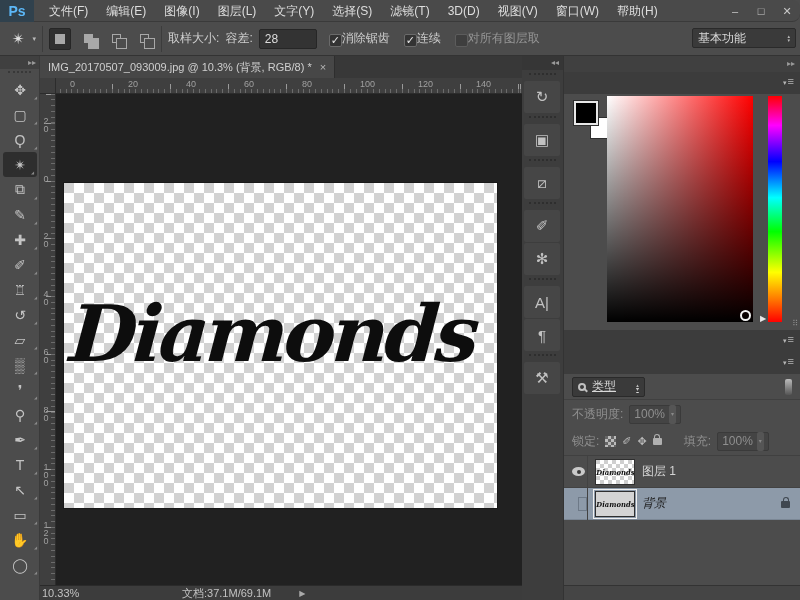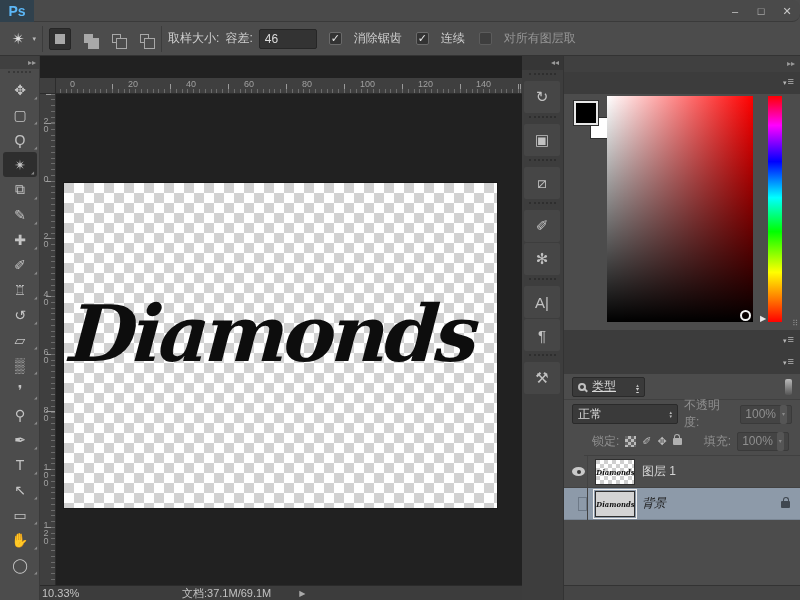--- a/index.html
+++ b/index.html
@@ -30,21 +30,21 @@
   .sq2 { width:9px; height:9px; border:1px solid #a8a8a8; position:relative; }
   .sq2::after { content:""; position:absolute; left:3px; top:3px; width:9px; height:9px;
     border:1px solid #a8a8a8; background:#4c4c4c; }
   .modebtn.filled2 .sq2 { background:#a8a8a8; } .modebtn.filled2 .sq2::after { background:#a8a8a8; }
   .optlabel { color:#cfcfcf; white-space:nowrap; }
   .selectbox { background:#3a3a3a; border:1px solid #2a2a2a; border-radius:2px; height:20px;
     display:flex; align-items:center; padding:0 5px; gap:6px; color:#d9d9d9; }
   .spinner { display:flex; flex-direction:column; font-size:5px; line-height:4px; color:#bbb; margin-left:auto; }
   .inputbox { background:#333; border:1px solid #262626; border-radius:2px; width:58px; height:20px;
     line-height:18px; padding:0 5px; color:#ddd; }
-  .cbwrap { display:flex; align-items:center; gap:12px; white-space:nowrap; }
+  .cbwrap { display:flex; align-items:flex-end; gap:0; white-space:nowrap; }
   .cb { width:13px; height:13px; background:#333; border:1px solid #6a6a6a; border-radius:2px;
     font-size:11px; line-height:11px; text-align:center; color:#e6e6e6; }
   .cb.checked::after { content:"✓"; }
   .cbwrap.disabled { opacity:.55; }
   #workspace { position:absolute; right:4px; top:6px; width:104px; }
 
   
   #toolbar { position:absolute; left:0; top:56px; width:40px; height:544px; background:#4c4c4c;
     border-right:1px solid #3a3a3a; }
   #toolbar .panelhead { height:13px; background:#404040; color:#9a9a9a; font-size:8px;
@@ -133,21 +133,21 @@
   .mag::after { content:""; position:absolute; width:5px; height:2px; background:#c0c0c0;
     transform:rotate(45deg); right:-4px; bottom:-2px; }
   .filtericon { width:18px; text-align:center; color:#c6c6c6; font-size:12px; }
   #filtertoggle { margin-left:auto; width:10px; height:16px; background:linear-gradient(#bbb,#555); border-radius:2px; }
   #blendrow { height:28px; }
   #blendselect { width:108px; }
   .dimval { color:#8f8f8f; }
   .valbox { background:#444; border:1px solid #3a3a3a; border-radius:2px; height:19px; line-height:17px;
     padding:0 4px; color:#8f8f8f; display:flex; align-items:center; gap:4px; }
   .valcaret { font-size:6px; color:#888; background:#555; padding:1px 2px; border-radius:2px; }
-  #lockrow { height:28px; border-bottom:1px solid #404040;margin-left:20px; }
+  #lockrow { height:28px; border-bottom:1px solid #404040; }
   .lockic { color:#b8b8b8; font-size:11px; }
   .checker8 { width:11px; height:11px;
     background:conic-gradient(#bbb 90deg,#666 90deg 180deg,#bbb 180deg 270deg,#666 270deg);
     background-size:6px 6px; }
   .lockicon { width:9px; height:7px; background:#b0b0b0; border-radius:1px; position:relative; display:inline-block; }
   .lockicon::before { content:""; position:absolute; left:1.5px; top:-4px; width:4px; height:4px;
     border:1.5px solid #b0b0b0; border-bottom:none; border-radius:3px 3px 0 0; }
 
   .layerrow { height:32px; display:flex; align-items:center; gap:7px; padding:0 0 0 6px;
     border-bottom:1px solid #424242; }
@@ -176,20 +176,34 @@
 
   #layerbottom { position:absolute; left:0; top:211px; width:236px; height:15px; background:#454545;
     border-top:1px solid #333; display:flex; gap:14px; padding:6px 0 0 38px; }
   .botic { color:#bdbdbd; font-size:12px; line-height:12px; font-style:italic; }
 </style>
 </head>
 <body>
 
 <div id="titlebar">
   <div id="pslogo">Ps</div>
+  <div id="menus">
+
+  <span class="menuitem">文件(F)</span>
+      <span class="menuitem">编辑(E)</span>
+      <span class="menuitem">图像(I)</span>
+      <span class="menuitem">图层(L)</span>
+      <span class="menuitem">文字(Y)</span>
+      <span class="menuitem">选择(S)</span>
+      <span class="menuitem">滤镜(T)</span>
+      <span class="menuitem">3D(D)</span>
+      <span class="menuitem">视图(V)</span>
+      <span class="menuitem">窗口(W)</span>
+      <span class="menuitem">帮助(H)</span>
+    </div>
   <div id="wincontrols">
     <span class="winbtn">–</span>
     <span class="winbtn">□</span>
     <span class="winbtn">✕</span>
   </div>
 </div>
 
 <div id="optionsbar">
   <span id="optwand">✴</span>
   <span class="dropcaret">▾</span>
@@ -202,36 +216,43 @@
     </span>
   <span class="modebtn">
       <span class="sq2"></span>
     </span>
   <span class="modebtn">
       <span class="sq2"></span>
     </span>
   <span class="vsep"></span>
   <span class="optlabel">取样大小:</span>
   <span class="optlabel">容差:</span>
-  <span class="inputbox">46</span>
+  <span class="inputbox">28</span>
   <div id="optchecks" style="display:flex;gap:14px;margin-left:6px">
 
   <span class="cbwrap checked">
         <span class="cb checked"></span>
         <span class="optlabel">消除锯齿</span>
       </span>
       <span class="cbwrap checked">
         <span class="cb checked"></span>
         <span class="optlabel">连续</span>
       </span>
       <span class="cbwrap disabled">
         <span class="cb"></span>
         <span class="optlabel">对所有图层取</span>
       </span>
     </div>
+  <span class="selectbox" id="workspace">
+    <span>基本功能</span>
+    <span class="spinner">
+        <span>▴</span>
+        <span>▾</span>
+      </span>
+  </span>
 </div>
 
 <div id="toolbar">
   <div class="panelhead">▸▸</div>
   <div id="toolgrip"></div>
   <div id="toollist">
 
   <div class="tool">
         <span>✥</span>
       </div>
@@ -289,20 +310,26 @@
       <div class="tool">
         <span>✋</span>
       </div>
       <div class="tool">
         <span>◯</span>
       </div>
     </div>
 </div>
 
 <div id="docarea">
+  <div id="tabbar">
+    <div id="doctab">
+      <span>IMG_20170507_093009.jpg @ 10.3% (背景, RGB/8) *</span>
+      <span id="tabclose">×</span>
+    </div>
+  </div>
   <div id="hrulerrow">
     <div id="rulercorner"></div>
     <div id="hruler">
 
     <span class="hlabel" style="left: 14px;">0</span>
         <span class="hlabel" style="left: 72px;">20</span>
         <span class="hlabel" style="left: 130px;">40</span>
         <span class="hlabel" style="left: 188px;">60</span>
         <span class="hlabel" style="left: 246px;">80</span>
         <span class="hlabel" style="left: 304px;">100</span>
@@ -444,27 +471,20 @@
 
       <span class="filtericon"></span>
           <span class="filtericon"></span>
           <span class="filtericon"></span>
           <span class="filtericon"></span>
           <span class="filtericon"></span>
         </span>
       <span id="filtertoggle"></span>
     </div>
     <div class="lrow" id="blendrow">
-      <span class="selectbox" id="blendselect">
-        <span>正常</span>
-        <span class="spinner">
-            <span>▴</span>
-            <span>▾</span>
-          </span>
-      </span>
       <span class="dimval" style="margin-left:0">不透明度:</span>
       <span class="valbox">
         <span>100%</span>
         <span class="valcaret">▾</span>
       </span>
     </div>
     <div class="lrow" id="lockrow">
       <span class="dimval">锁定:</span>
       <span class="checker8"></span>
       <span class="lockic">✐</span>

